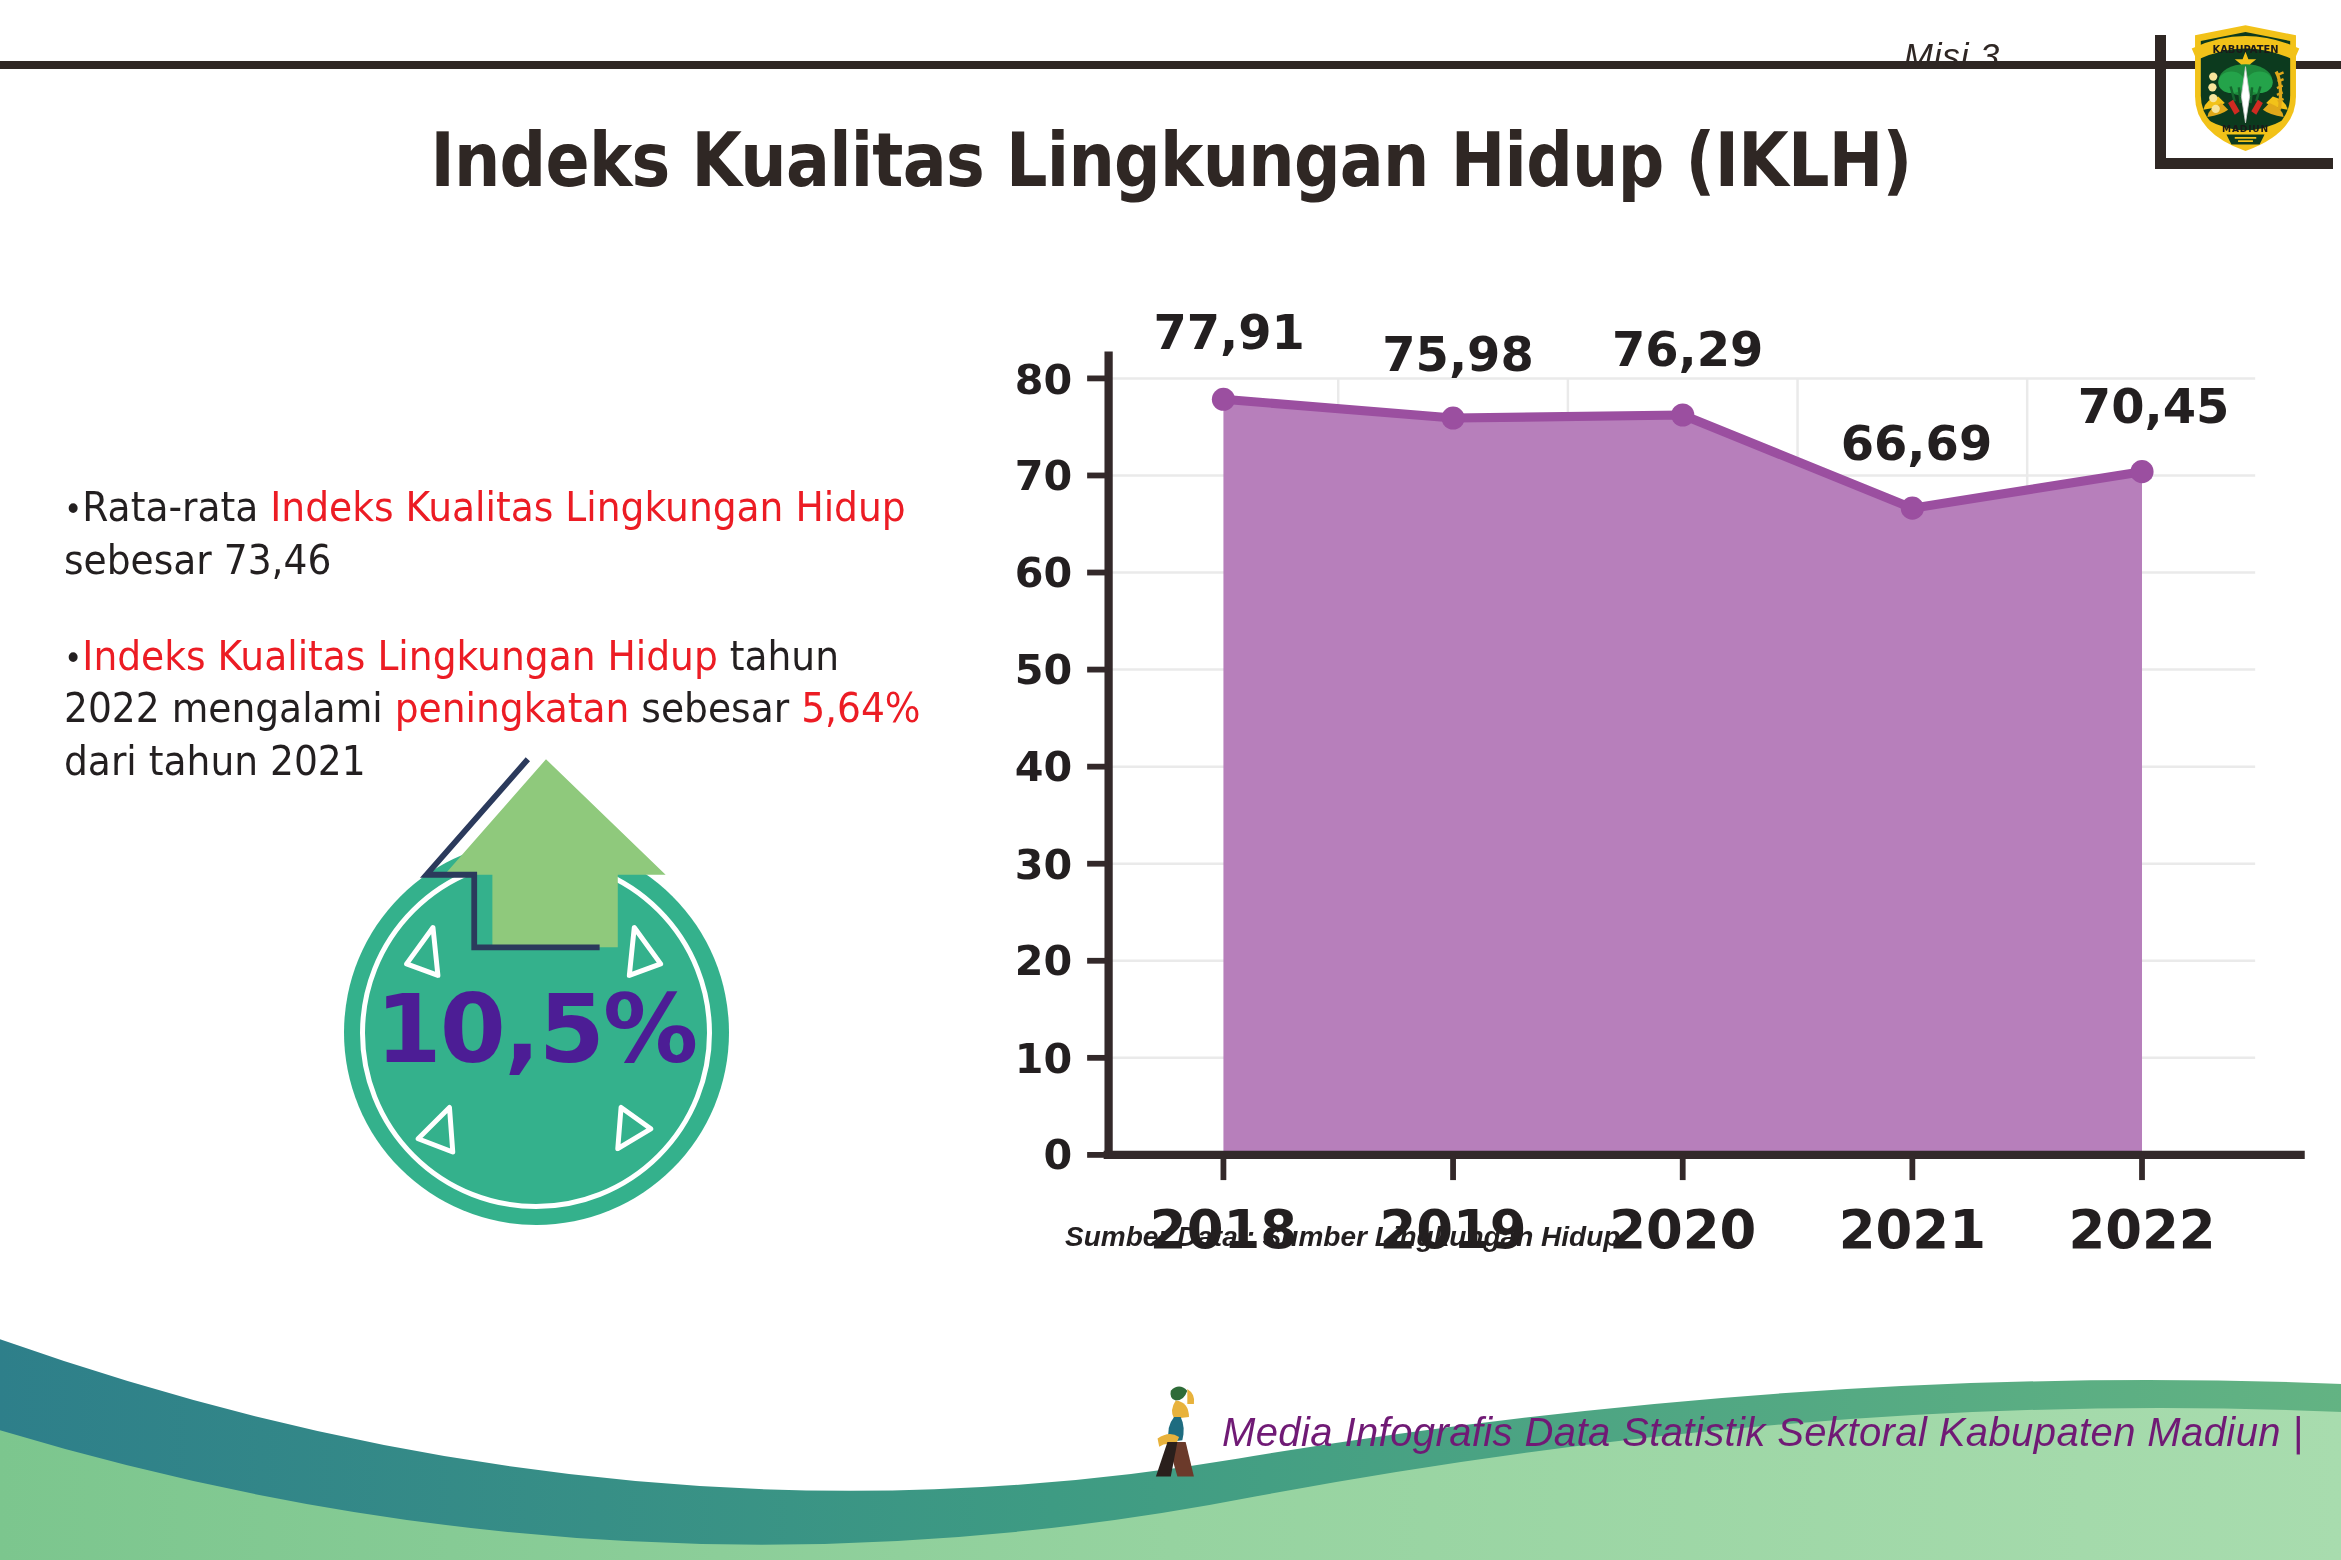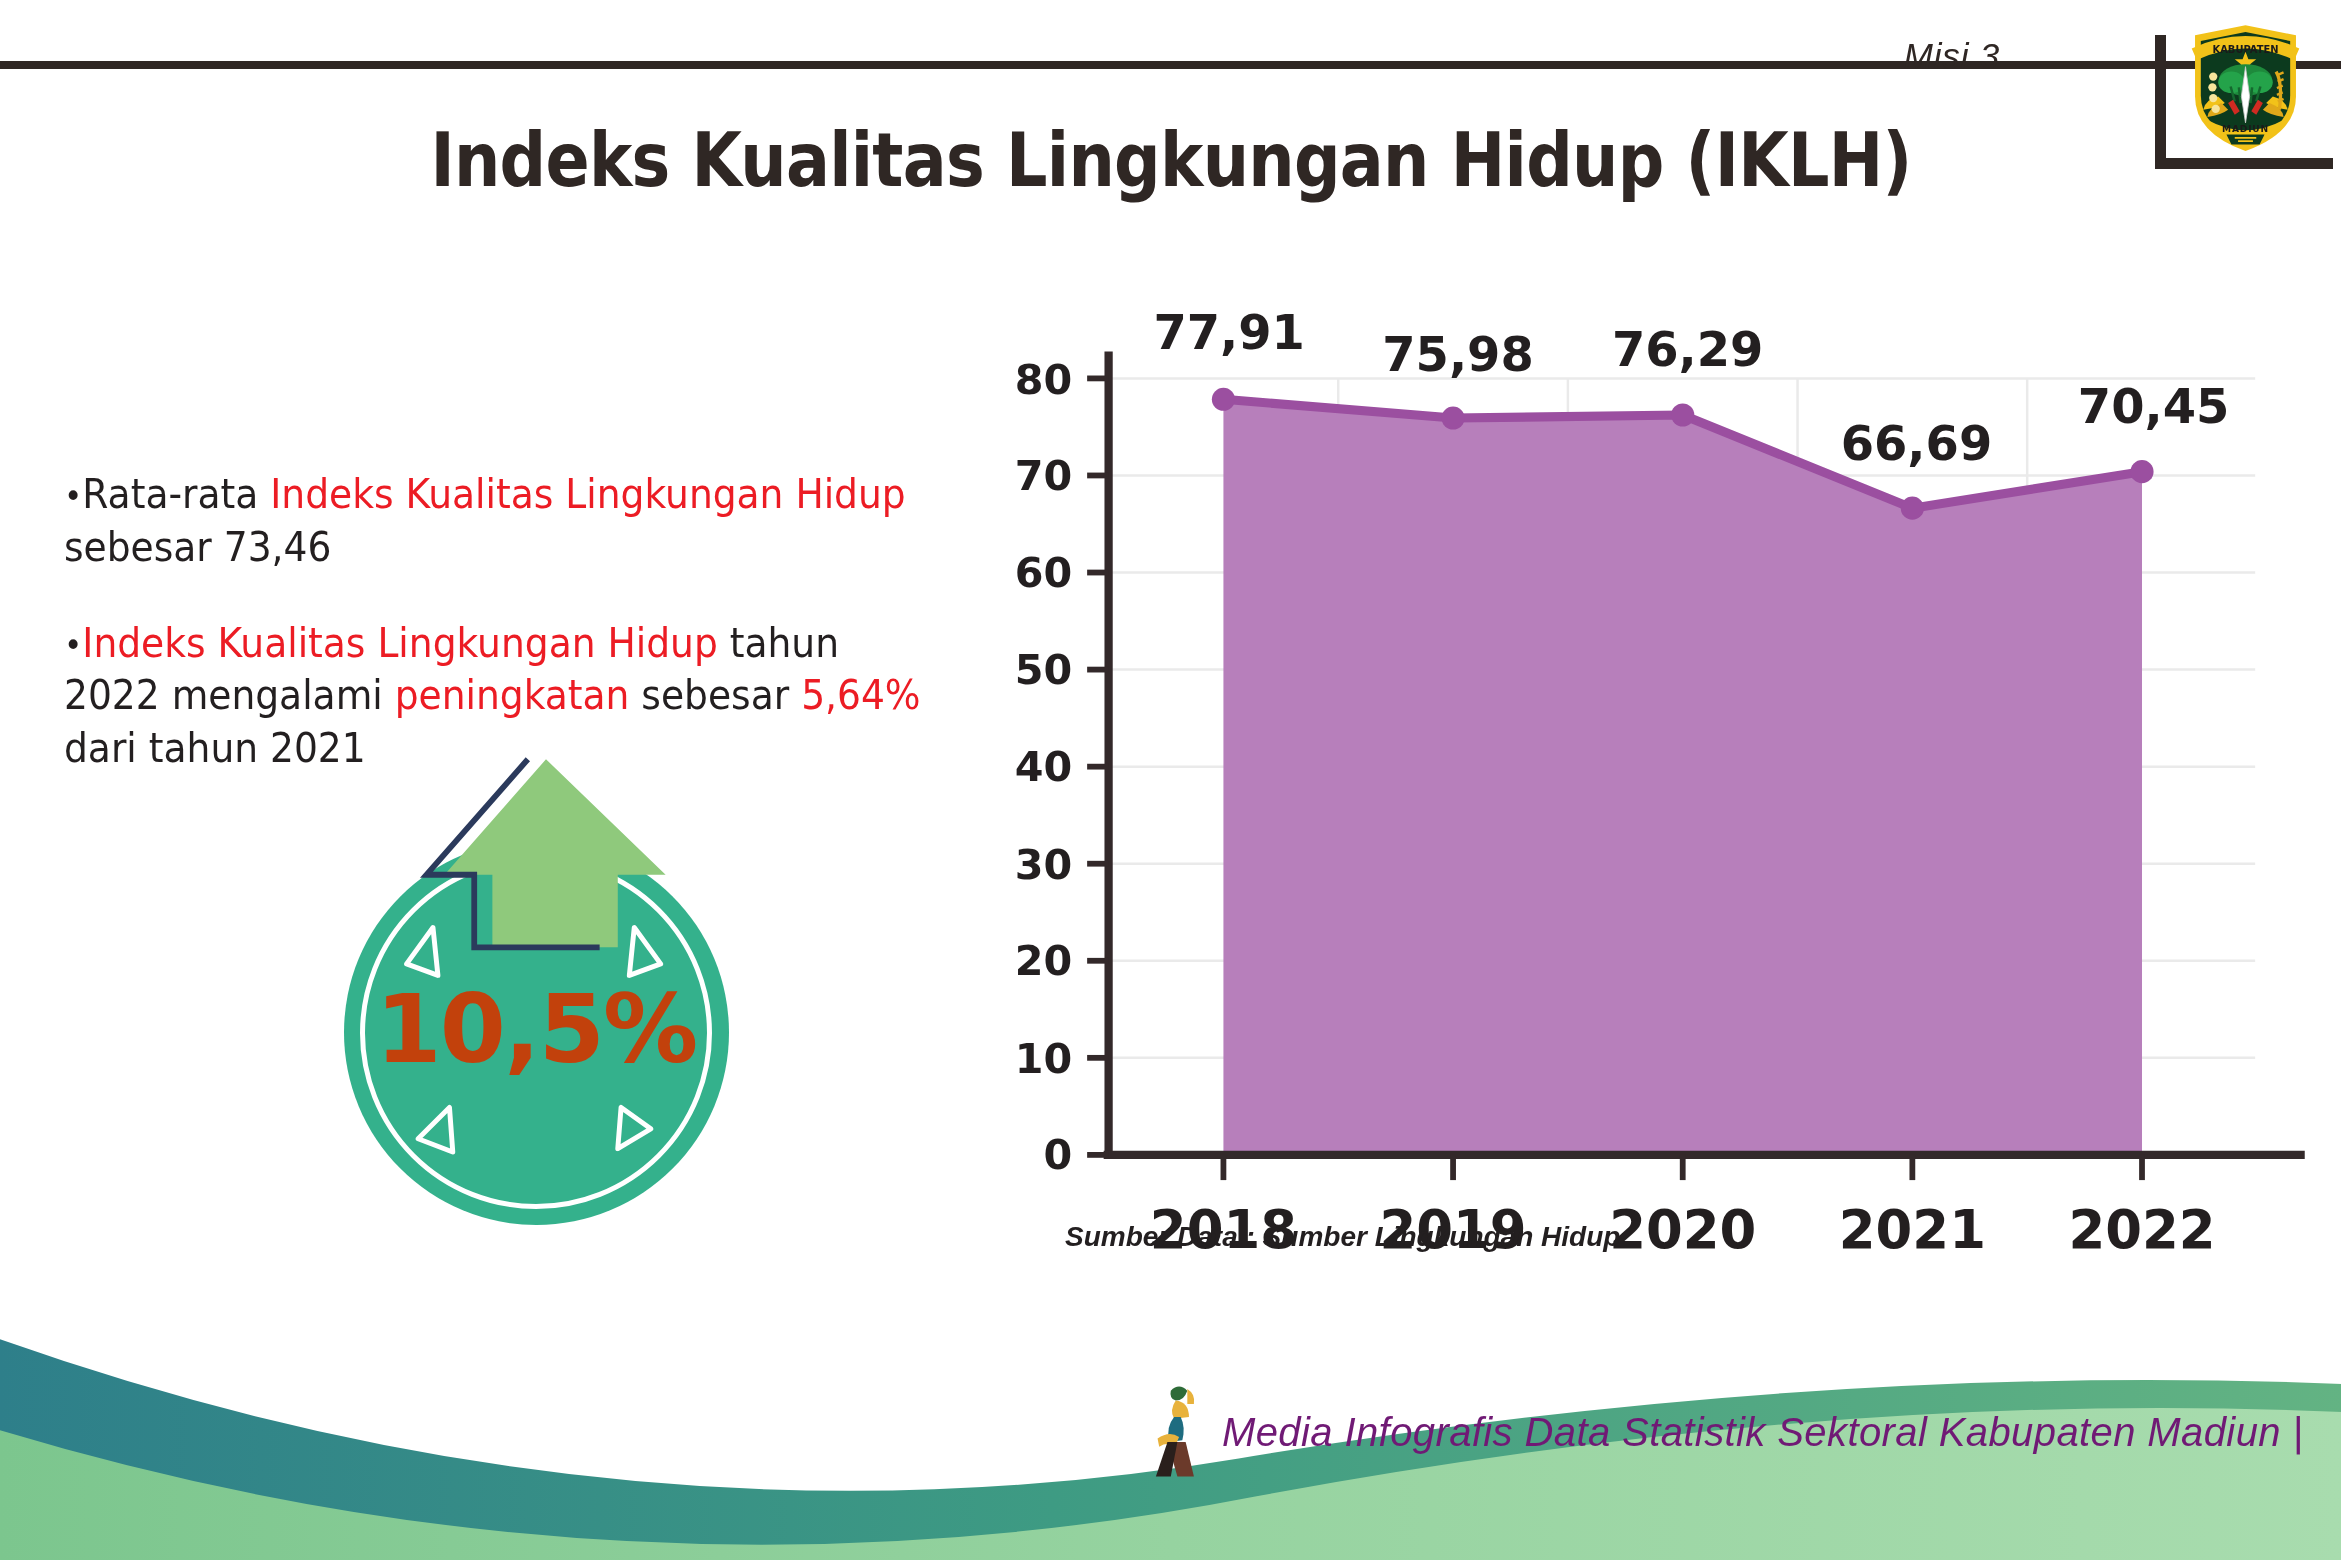--- a/index.html
+++ b/index.html
@@ -52,21 +52,21 @@
     font-weight:bold;
     font-size:74px;
     color:#2F2724;
     letter-spacing:-0.8px;
     transform:scaleX(0.88);
     white-space:nowrap;
   }
 
   
   #bullets {
-    position:absolute; left:64px; top:468px;
+    position:absolute; left:64px; top:481px;
     width:917px;
   }
   .bullet {
     font-family:"DejaVu Sans", sans-serif;
     font-size:40px;
     line-height:1.32;
     color:#231F20;
     margin-bottom:43px;
     transform:scaleX(0.94);
     transform-origin:left top;
@@ -91,21 +91,21 @@
     width:352px; height:352px;
     border-radius:50%;
     border:5px solid #ffffff;
   }
   #badge-value {
     position:absolute; left:16.5px; top:223px;
     width:385px; text-align:center;
     font-family:"DejaVu Sans", sans-serif;
     font-weight:bold;
     font-size:95px;
-    color:#c2410c;
+    color:#4c1d95;
     letter-spacing:-1.7px;
   }
 
   
   #chart { position:absolute; left:950px; top:273px; width:1363px; height:1041px; }
   #source {
     position:absolute; left:1065px; top:1221px;
     font-family:"Liberation Sans", sans-serif;
     font-weight:bold; font-style:italic;
     font-size:28px; color:#231F20;

